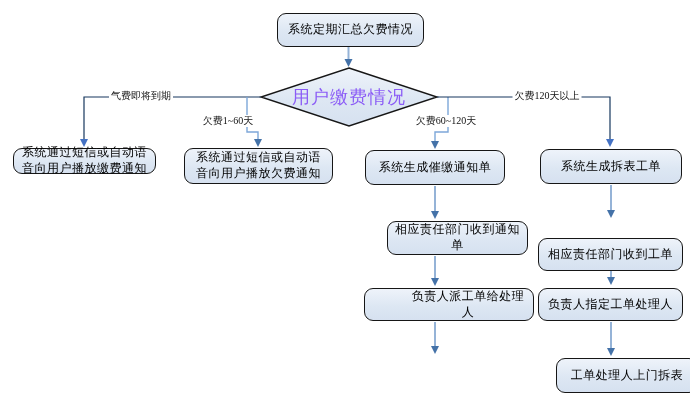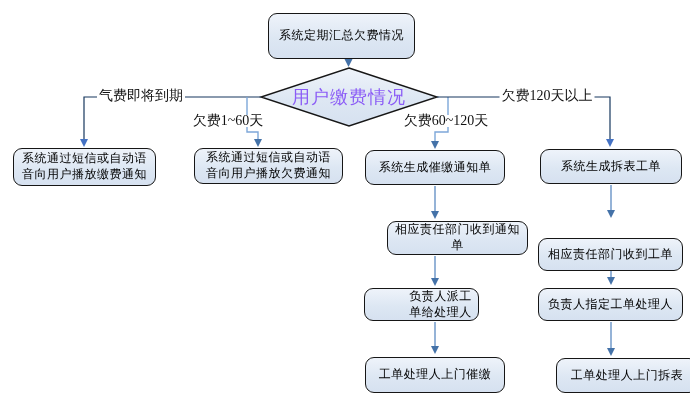--- a/index.html
+++ b/index.html
@@ -41,21 +41,21 @@
     font-size: 18px;
     letter-spacing: 1px;
     transform: translate(-50%, -50%);
     white-space: nowrap;
   }
   .cond-label {
     position: absolute;
     z-index: 3;
     background: #ffffff;
     color: #111111;
-    font-size: 14px;
+    font-size: 10px;
     line-height: 12px;
     padding: 0 2px;
     transform: translate(-50%, -50%);
     white-space: nowrap;
   }
 </style>
 </head>
 <body>
 
 <div id="canvas">
@@ -116,36 +116,35 @@
     <g>
       <line x1="611" y1="255" x2="611" y2="278" stroke="#95b3d7" stroke-width="2"></line>
       <polygon points="607,277 615,277 611,285" fill="#4472a8"></polygon>
     </g>
     <g>
       <line x1="611" y1="322" x2="611" y2="349" stroke="#95b3d7" stroke-width="2"></line>
       <polygon points="607,348 615,348 611,356" fill="#4472a8"></polygon>
     </g>
   </svg>
 
-  <div class="node" style="left:268px; top:13px; width:147px; height:46px;">系统定期汇总欠费情况</div>
+  <div class="node" style="left:277px; top:13px; width:147px; height:34px;">系统定期汇总欠费情况</div>
 
   <div class="diamond-label" style="left:349px; top:97px;">用户缴费情况</div>
 
   <div class="cond-label" style="left:141px; top:96px;">气费即将到期</div>
   <div class="cond-label" style="left:228px; top:121px;">欠费1~60天</div>
   <div class="cond-label" style="left:446px; top:121px;">欠费60~120天</div>
   <div class="cond-label" style="left:547px; top:96px;">欠费120天以上</div>
 
-  <div class="node" style="left:13px; top:148px; width:143px; height:38px;text-align:center;">系统通过短信或自动语音向用户播放缴费通知</div>
+  <div class="node" style="left:13px; top:148px; width:143px; height:26px;text-align:center;">系统通过短信或自动语音向用户播放缴费通知</div>
 
-  <div class="node" style="left:184px; top:148px; width:149px; height:36px;margin-left:10px;">系统通过短信或自动语音向用户播放欠费通知</div>
+  <div class="node" style="left:184px; top:148px; width:149px; height:36px;">系统通过短信或自动语音向用户播放欠费通知</div>
 
   <div class="node" style="left:365px; top:150px; width:140px; height:35px;text-align:center;">系统生成催缴通知单</div>
   <div class="node" style="left:364px; top:221px; width:141px; height:34px;margin-left:23px;">相应责任部门收到通知单</div>
-  <div class="node" style="left:364px; top:288px; width:115px; height:33px;padding-left:43px;">负责人派工单给处理人</div>
-  <div class="node" style="left:365px; top:357px; width:140px; height:36px;">工单处理人上门催缴</div>
+  <div class="node" style="left:364px; top:288px; width:170px; height:33px;padding-left:43px;">负责人派工单给处理人</div>
 
   <div class="node" style="left:540px; top:149px; width:142px; height:35px;">系统生成拆表工单</div>
   <div class="node" style="left:538px; top:238px; width:145px; height:33px;">相应责任部门收到工单</div>
   <div class="node" style="left:538px; top:288px; width:145px; height:33px;">负责人指定工单处理人</div>
   <div class="node" style="left:540px; top:358px; width:142px; height:35px;margin-left:16px;">工单处理人上门拆表</div>
 
 </div>
 
 </body></html>

